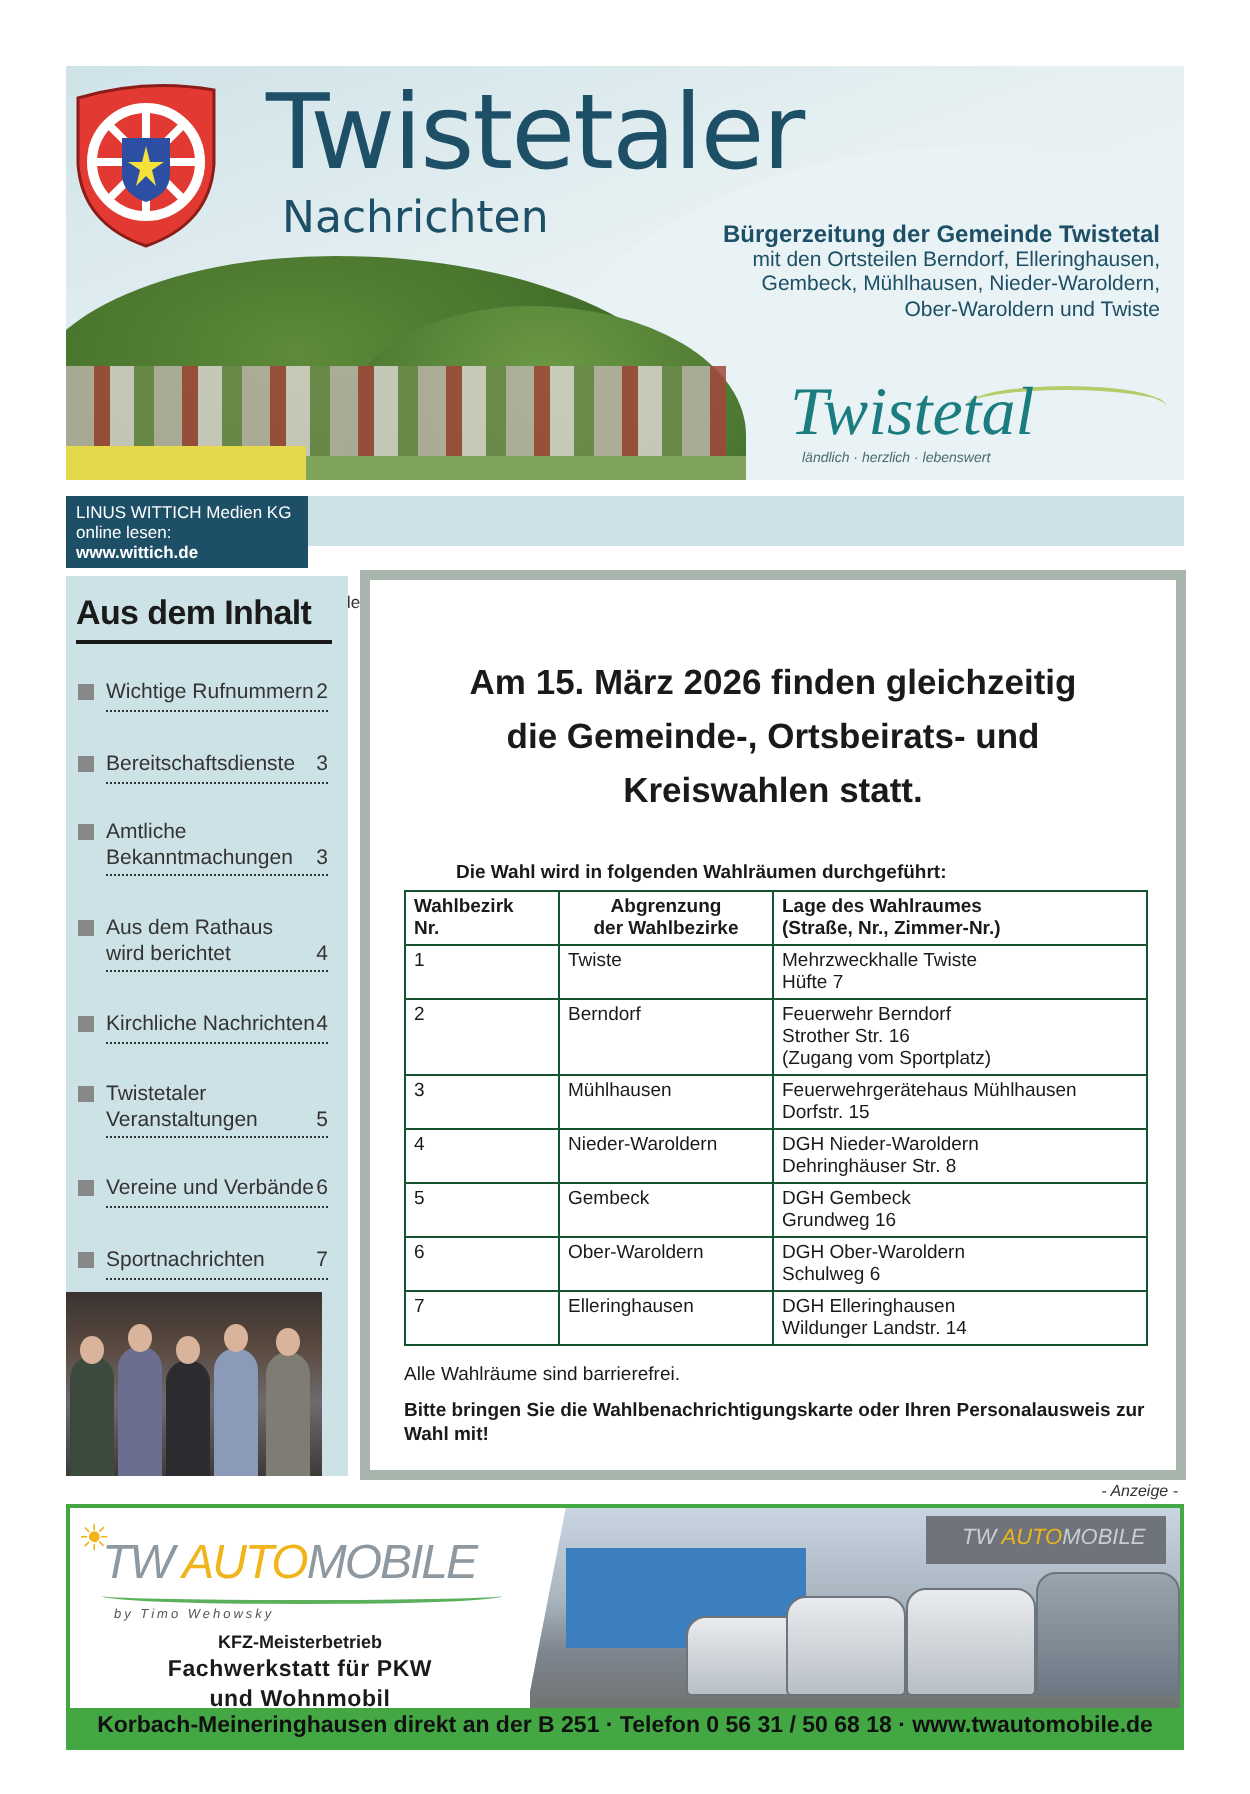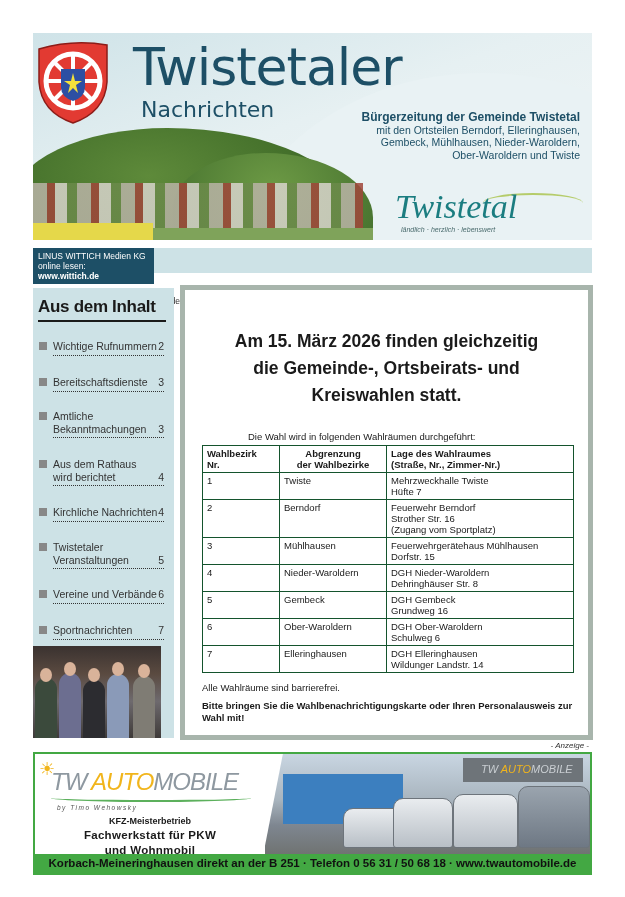--- a/index.html
+++ b/index.html
@@ -36,21 +36,21 @@
   .toc-item .sq { width: 8px; height: 8px; background: #888; margin: 2px 6px 0 0; flex: none; }
   .toc-item .txt { flex: 1; border-bottom: 1px dotted #333; padding-bottom: 2px; display: flex; justify-content: space-between; align-items: flex-end; }
   .photo { position: absolute; left: 0; top: 358px; width: 128px; height: 92px; overflow: hidden;
     background: linear-gradient(180deg, #3a3230 0%, #5a4a40 30%, #6e6a6e 60%, #3e3a38 100%); }
   .person { position: absolute; bottom: 0; width: 22px; border-radius: 11px 11px 0 0; }
   .head { position: absolute; width: 12px; height: 14px; border-radius: 50%; background: #d9b39a; }
 
   .main { position: absolute; left: 180px; top: 285px; width: 413px; height: 455px; border: 5px solid #a8b5ac; background: #fff; }
   .h1 { position: absolute; left: 0; top: 12px; width: 403px; text-align: center; font-size: 17.5px; font-weight: bold; line-height: 27px; color: #1a1a1a; margin-top: 26px; }
   .h2 { position: absolute; left: 0; top: 104px; width: 403px; text-align: center; font-size: 17px; font-weight: bold; color: #1a1a1a; }
-  .intro { position: absolute; left: 35px; top: 141px; font-size: 9.5px; font-weight: normal; padding-left: 28px; }
+  .intro { position: absolute; left: 15px; top: 141px; font-size: 9.5px; font-weight: bold; padding-left: 28px; }
   table { position: absolute; left: 17px; top: 155px; width: 372px; border-collapse: collapse; font-size: 9.5px; line-height: 11px; }
   td, th { border: 1px solid #14532d; padding: 2px 4px 2px 4px; vertical-align: top; text-align: left; }
   th { font-weight: bold; }
   .c1 { width: 77px; } .c2 { width: 107px; text-align: center; }
   .note1 { position: absolute; left: 17px; top: 392px; font-size: 9.5px; }
   .note2 { position: absolute; left: 17px; top: 410px; width: 380px; font-size: 9.5px; font-weight: bold; line-height: 12px; }
   .anz { position: absolute; right: 36px; top: 741px; font-size: 8px; font-style: italic; color: #333; }
 
   .ad { position: absolute; left: 33px; top: 752px; width: 559px; height: 123px; border: 2px solid #43a843; overflow: hidden; background: #fff; }
   .ad-left { position: absolute; left: 0; top: 0; width: 230px; height: 102px; background: #fff; }

